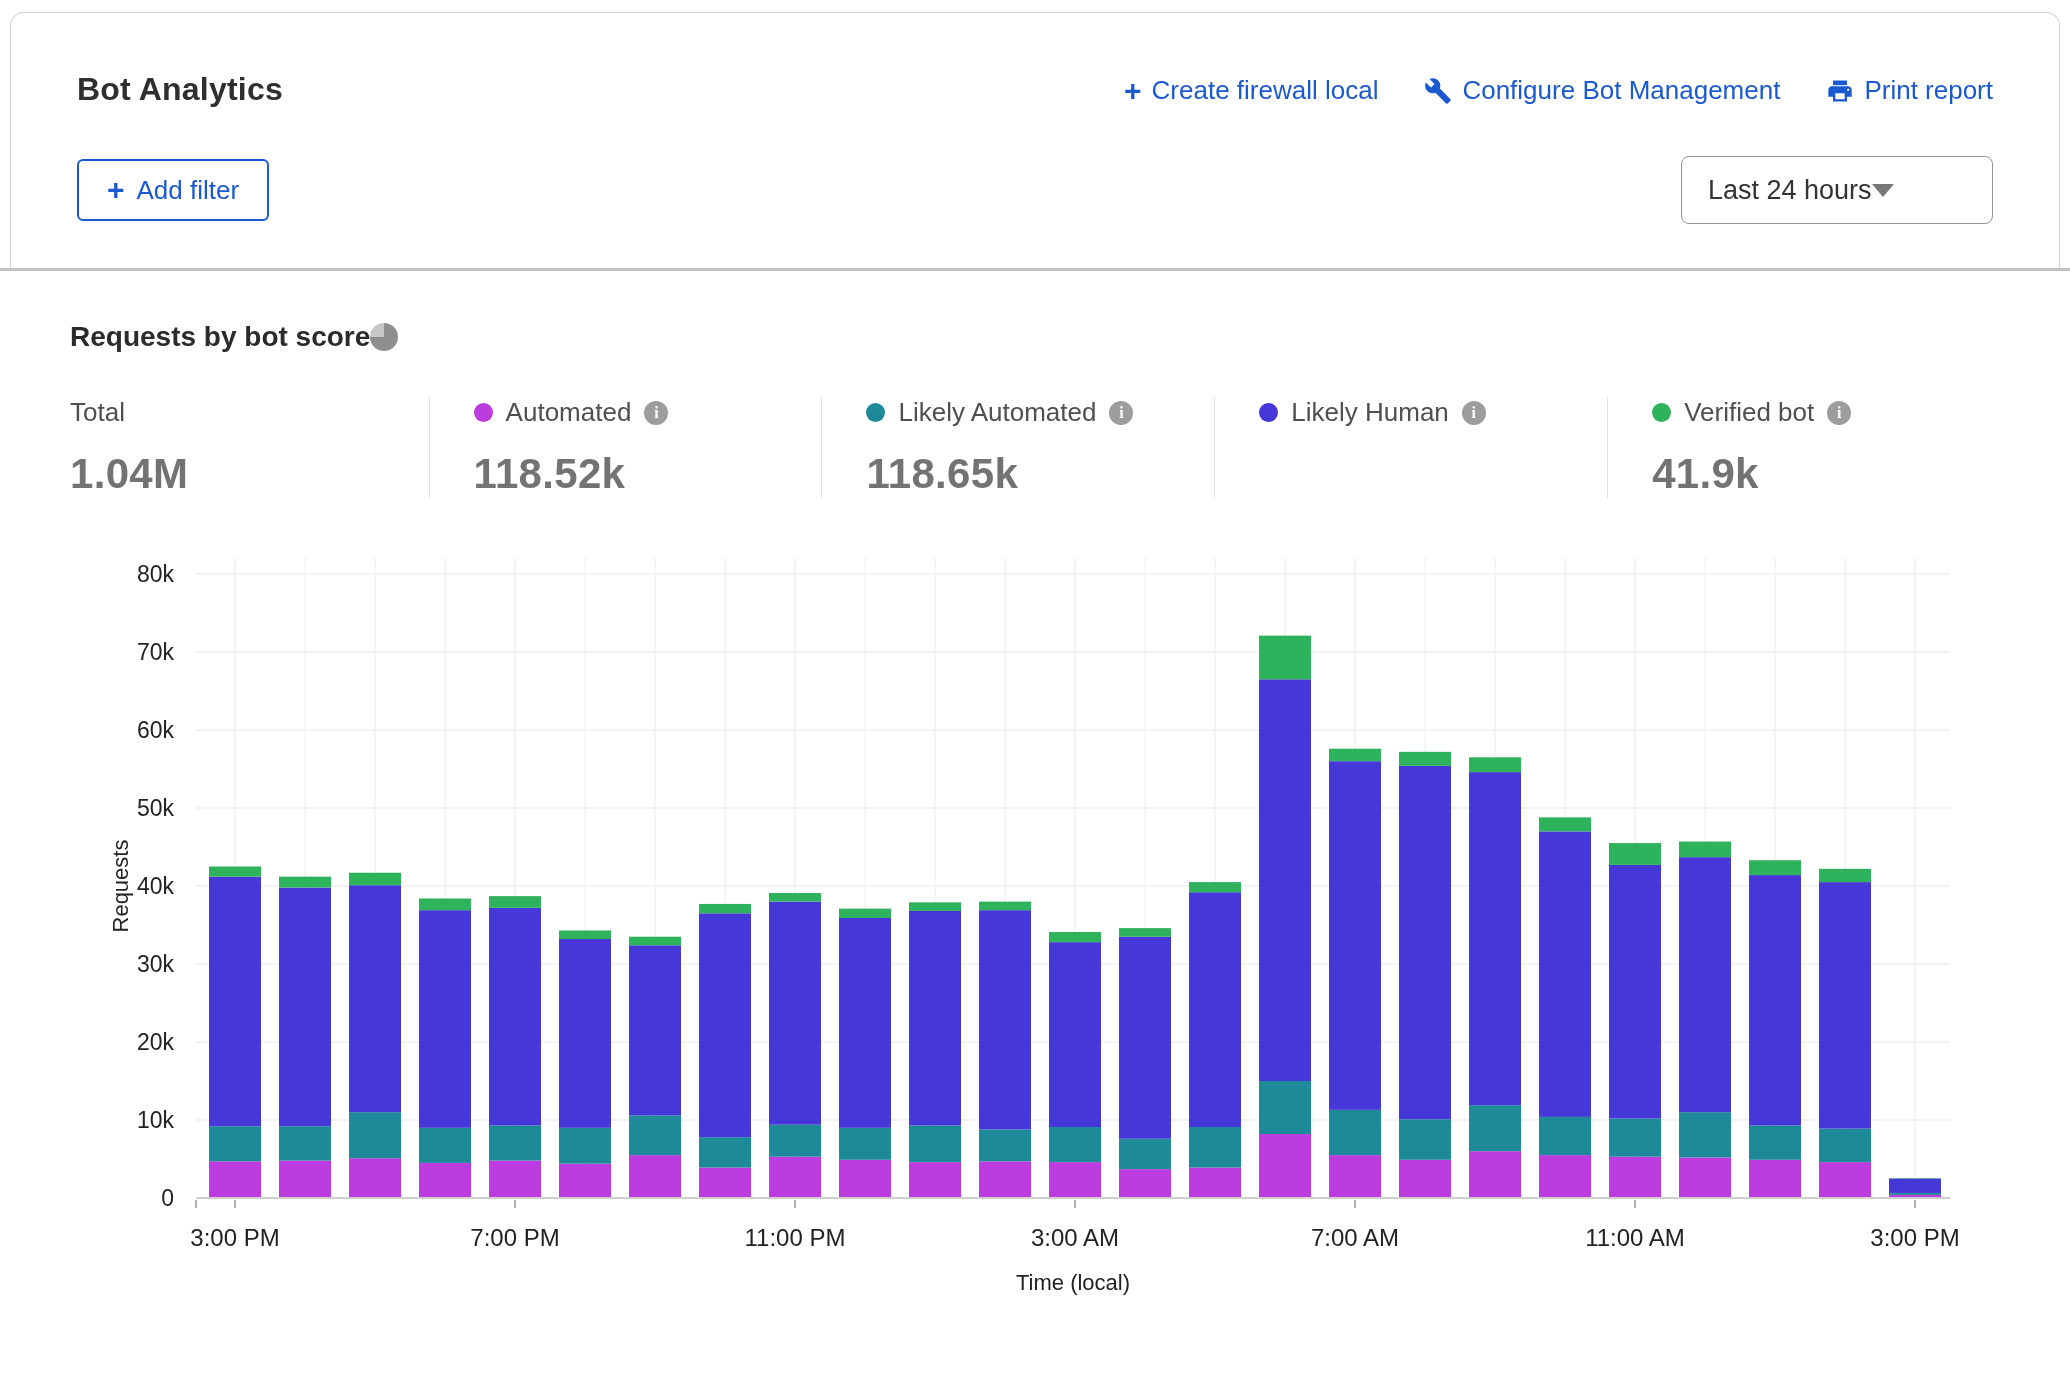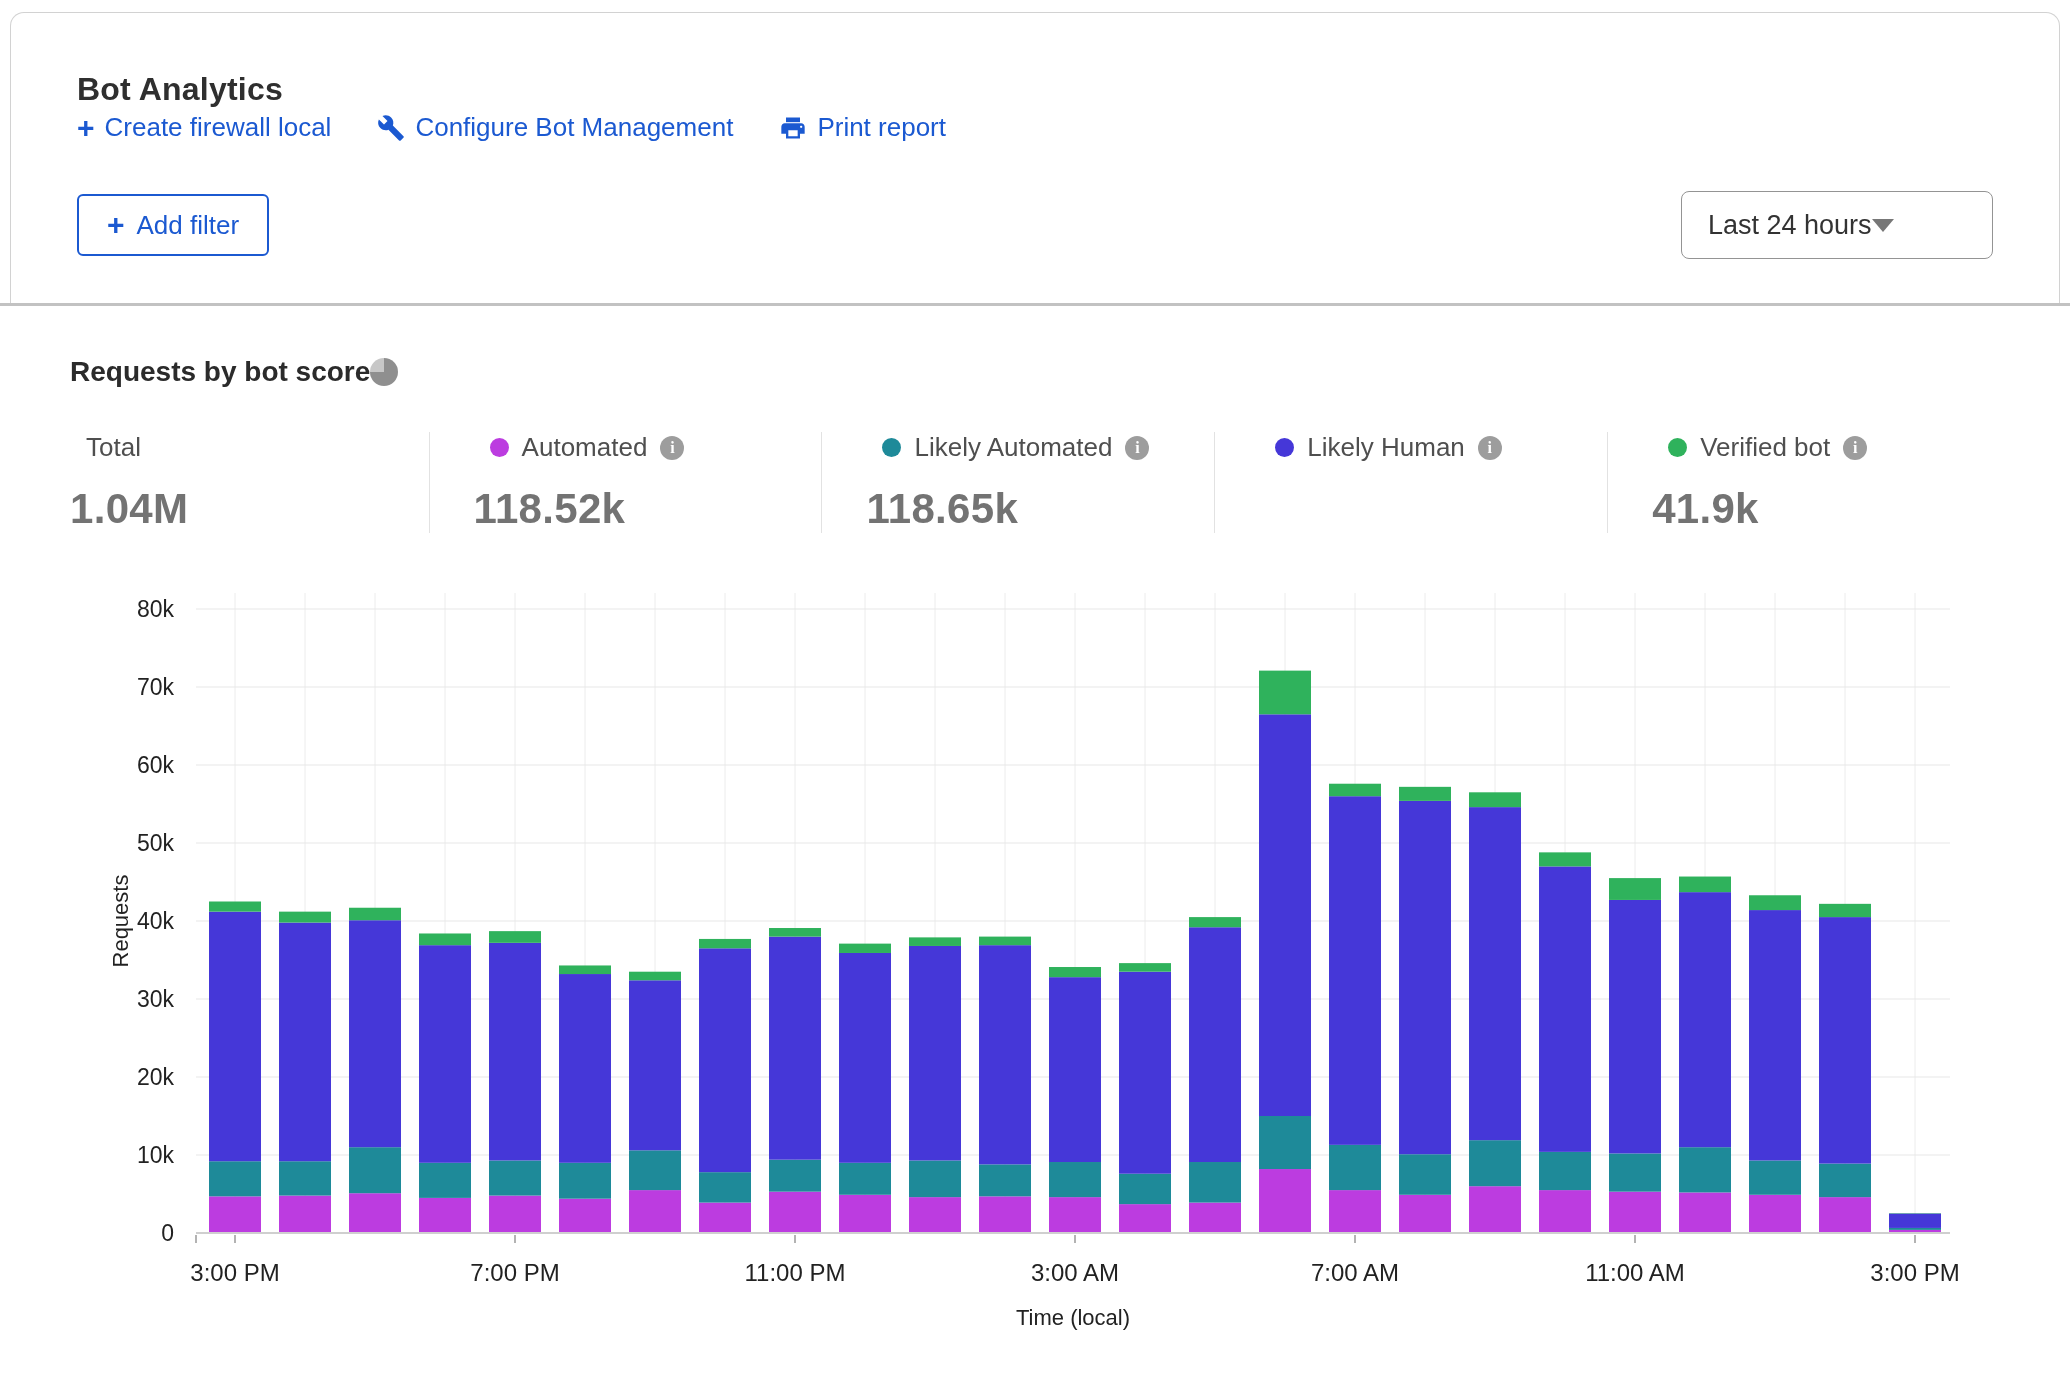--- a/index.html
+++ b/index.html
@@ -2,21 +2,21 @@
 <html style="--accent: #1b59d1;"><head>
 <meta charset="utf-8">
 <style>
   * { margin:0; padding:0; box-sizing:border-box; }
   html,body { width:2070px; height:1394px; background:#ffffff; overflow:hidden;
               font-family:"Liberation Sans","DejaVu Sans",sans-serif; color:#222; }
 
   
   .top-panel { margin:12px 10px 0; border:1px solid #d2d2d2; border-bottom:none;
                border-radius:14px 14px 0 0; padding:58px 66px 44px; background:#fff; }
-  .header-row { display:flex; justify-content:space-between; align-items:flex-start;flex-direction:column; }
+  .header-row { display:flex; justify-content:space-between; align-items:flex-start; }
   .page-title { font-size:32px; font-weight:700; color:#2f2f2f; letter-spacing:.2px; }
   .actions { display:flex; align-items:center; gap:46px; margin-top:4px; }
   .action-link { display:flex; align-items:center; gap:10px; font-size:26px; cursor:pointer; }
   .action-link, .action-link * { color:var(--accent); fill:var(--accent); }
   .plus-glyph { font-size:30px; font-weight:700; line-height:1; }
   .filter-row { display:flex; justify-content:space-between; align-items:center; margin-top:48px; }
   .add-filter-btn { display:flex; align-items:center; gap:12px; height:62px; padding:0 28px;
                     background:#fff; border:2px solid var(--accent); border-radius:6px;
                     font-size:26px; color:var(--accent); cursor:pointer; }
   .select-box { display:flex; align-items:center; 
@@ -33,21 +33,21 @@
   .section-title-row { display:flex; align-items:center; }
   .section-title { font-size:28px; font-weight:700; color:#2b2b2b; }
   .pie-icon { width:28px; height:28px; border-radius:50%;
               background:conic-gradient(#c7c7c7 0 90deg, #8f8f8f 90deg 360deg);
               transform:rotate(-90deg); }
   .stats-row { display:flex; margin-top:44px; }
   .stat-col { padding-right:20px; }
   .stat-col.with-sep { border-left:1px solid #e2e2e2; padding-left:44px; }
   .stat-total { width:366px; }
   .stat-item { width:400px; }
-  .stat-label-row { display:flex; align-items:center; gap:13px; font-size:26px; color:#4f4f4f;margin-left:16px; }
+  .stat-label-row { display:flex; align-items:center; gap:13px; font-size:26px; color:#4f4f4f; }
   .legend-dot { width:19px; height:19px; border-radius:50%; flex:0 0 auto; }
   .info-icon { width:24px; height:24px; border-radius:50%; background:#9d9d9d; color:#fff;
                font-size:16px; font-weight:700; display:flex; align-items:center; justify-content:center;
                font-family:"Liberation Serif","DejaVu Serif",serif; cursor:pointer; }
   .stat-value { font-size:42px; font-weight:700; color:#737373; margin-top:22px; letter-spacing:.3px; }
 
   .chart-wrap { margin-top:40px; }
   svg text { font-family:"Liberation Sans","DejaVu Sans",sans-serif; fill:#222; }
 </style>
 </head>

